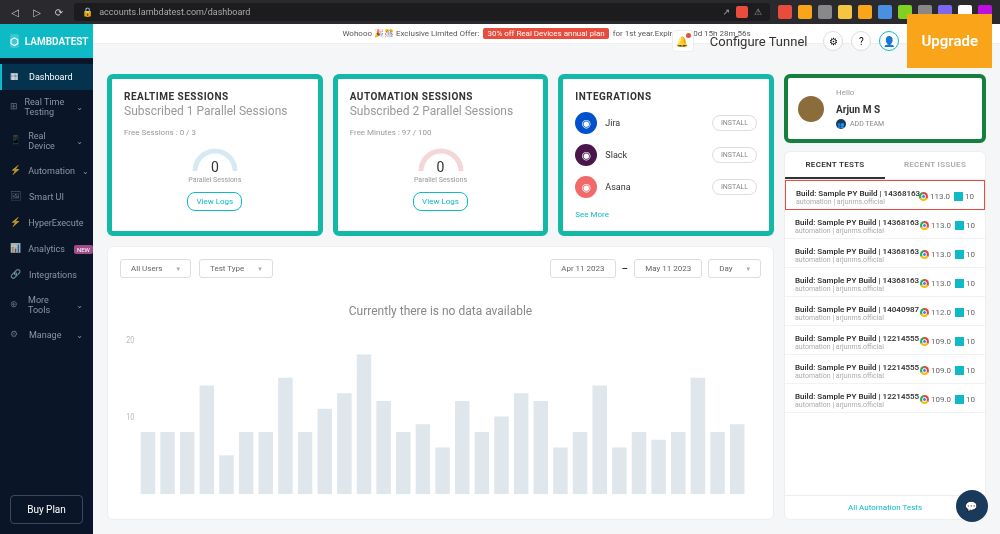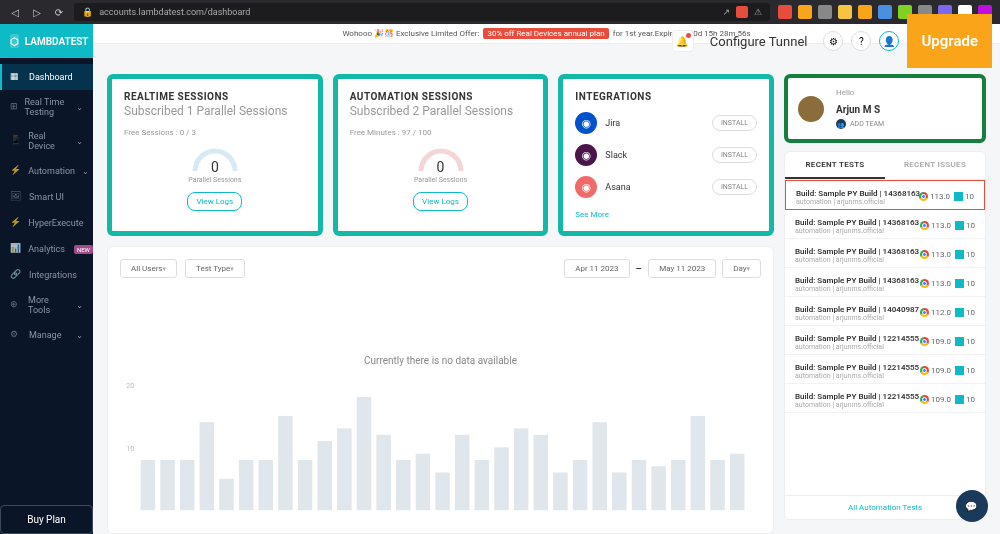--- a/index.html
+++ b/index.html
@@ -15,21 +15,21 @@
 .logo-bar{height:34px;background:#0ebac5;display:flex;align-items:center;padding:0 10px;gap:6px;color:#fff;font-weight:600;font-size:10px}
 .logo-icon{width:14px;height:14px;border-radius:2px;background:rgba(255,255,255,0.2);display:flex;align-items:center;justify-content:center}
 .nav{flex:1;padding:6px 0}
 .nav-item{display:flex;align-items:center;gap:7px;padding:7px 10px;font-size:9px;cursor:pointer;position:relative}
 .nav-item.active{background:#05334d;color:#fff}
 .nav-item.active::before{content:'';position:absolute;left:0;top:0;bottom:0;width:2px;background:#0ebac5}
 .nav-icon{width:12px;height:12px;opacity:0.7}
 .nav-item.active .nav-icon{opacity:1}
 .nav-chevron{margin-left:auto;font-size:8px}
 .nav-badge{background:#a04c8b;color:#fff;font-size:6px;padding:1px 3px;border-radius:2px;margin-left:2px}
-.buy-plan{padding:8px;border:1px solid #3a4a5c;border-radius:4px;text-align:center;font-size:10px;color:#fff;cursor:pointer}
+.buy-plan{margin:10px;padding:8px;border:1px solid #3a4a5c;border-radius:4px;text-align:center;font-size:10px;color:#fff;cursor:pointer}
 .main{flex:1;display:flex;flex-direction:column;overflow:hidden}
 .promo-bar{height:20px;background:#fff;display:flex;align-items:center;justify-content:center;gap:4px;font-size:8px;color:#555;border-bottom:1px solid #eee}
 .promo-badge{background:#e84c3d;color:#fff;padding:1px 4px;border-radius:2px;font-size:8px}
 .top-bar{position:absolute;right:0;top:24px;height:34px;display:flex;align-items:center;gap:8px;padding:0 8px;z-index:10}
 .notif-icon{width:22px;height:22px;background:#fff;border-radius:4px;display:flex;align-items:center;justify-content:center;border:1px solid #eee;position:relative}
 .notif-dot{position:absolute;top:2px;right:2px;width:5px;height:5px;background:#e84c3d;border-radius:50%}
 .config-btn{font-size:13px;color:#333;padding:5px 8px;cursor:pointer}
 .upgrade-btn{background:#faa41a;color:#fff;padding:18px 14px;font-size:15px;font-weight:600;cursor:pointer}
 .circle-icon{width:20px;height:20px;border-radius:50%;border:1px solid #ddd;display:flex;align-items:center;justify-content:center;background:#fff}
 .content{flex:1;padding:30px 14px 14px;display:flex;gap:10px;overflow:hidden}
@@ -46,24 +46,24 @@
 .gauge-label{font-size:7px;color:#999;margin-top:1px}
 .view-logs{margin-top:8px;padding:4px 8px;border:1px solid #0ebac5;color:#0ebac5;border-radius:8px;font-size:8px;cursor:pointer;background:none}
 .integrations{width:188px}
 .int-row{display:flex;align-items:center;gap:8px;margin-top:10px}
 .int-icon{width:22px;height:22px;border-radius:50%;display:flex;align-items:center;justify-content:center;color:#fff;font-size:11px}
 .int-name{flex:1;font-size:9px;color:#333}
 .install-btn{padding:3px 8px;border:1px solid #ddd;border-radius:10px;font-size:7px;color:#888;cursor:pointer;background:none}
 .see-more{color:#0ebac5;font-size:8px;margin-top:12px;cursor:pointer}
 .chart-card{background:#fff;border-radius:6px;padding:12px;border:1px solid #eee;flex:1;display:flex;flex-direction:column}
 .filters{display:flex;gap:8px;align-items:center}
-.filter{padding:4px 10px;border:1px solid #ddd;border-radius:3px;font-size:8px;color:#666;display:flex;align-items:center;cursor:pointer}
+.filter{padding:4px 10px;border:1px solid #ddd;border-radius:3px;font-size:8px;color:#666;display:flex;align-items:center;gap:14px;cursor:pointer}
 .filter-chev{font-size:7px;color:#aaa}
 .date-filters{margin-left:auto;display:flex;gap:6px;align-items:center}
-.no-data{text-align:center;font-size:10px;color:#888;margin-top:77px}
+.no-data{text-align:center;font-size:12px;color:#888;margin-top:26px}
 .chart-area{flex:1;position:relative;margin-top:8px}
 .chart-svg{width:100%;height:100%}
 .right-col{width:202px;display:flex;flex-direction:column;gap:8px}
 .user-card{background:#fff;border-radius:6px;padding:10px;border:4px solid #15803d;display:flex;gap:12px;align-items:center}
 .avatar{width:26px;height:26px;border-radius:50%;background:#8a6d3b}
 .user-info .hello{font-size:8px;color:#999}
 .user-info .name{font-size:10px;font-weight:700;color:#333;margin-top:7px}
 .add-team{display:inline-flex;align-items:center;gap:4px;margin-top:4px;font-size:7px;color:#888}
 .add-team-icon{width:10px;height:10px;background:#1a3a5c;border-radius:50%;color:#fff;display:flex;align-items:center;justify-content:center;font-size:6px}
 .tests-card{background:#fff;border-radius:6px;border:1px solid #eee;flex:1;display:flex;flex-direction:column;overflow:hidden}

